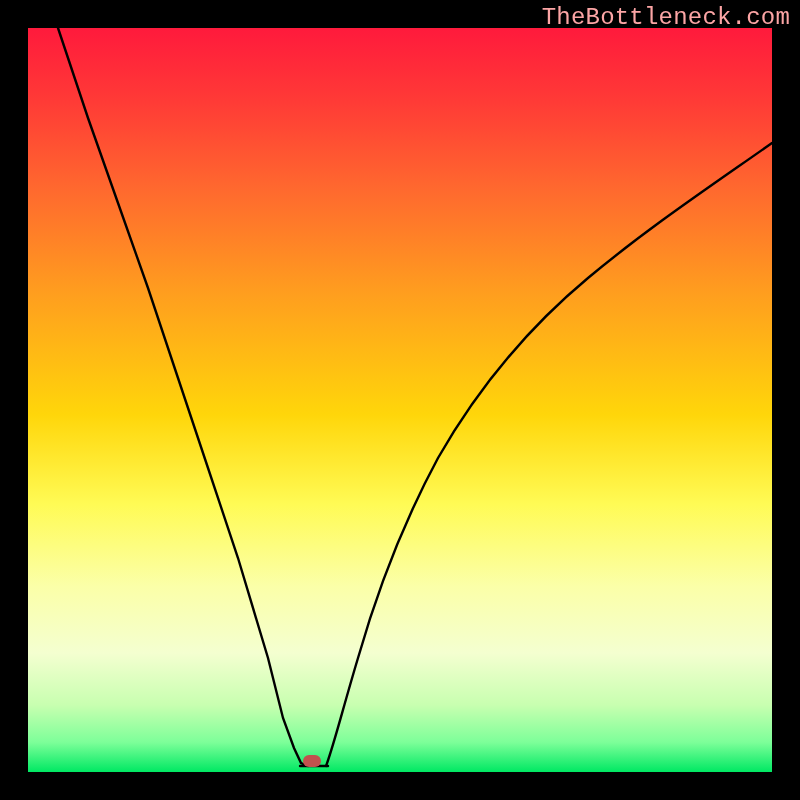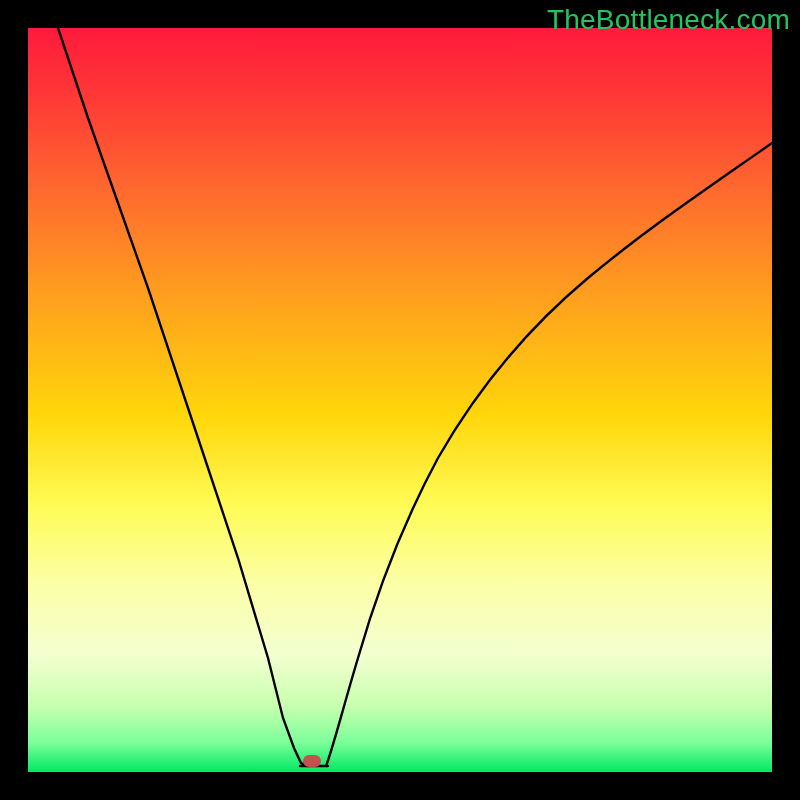--- a/index.html
+++ b/index.html
@@ -27,25 +27,26 @@
       #fbffa8 75%,
       #f4ffd0 84%,
       #c8ffb0 91%,
       #7dff99 96%,
       #00e863 100%);
   }
   .watermark {
     position: absolute;
     top: 4px;
     right: 10px;
-    color: #22c55e;
-    font-size: 28px;
+    color: #fca5a5;
+    font-size: 24px;
     font-weight: 400;
     letter-spacing: 0.2px;
     z-index: 5;
+    font-family: Liberation Mono, monospace;
   }
   svg.curve {
     position: absolute;
     left: 0;
     top: 0;
     width: 744px;
     height: 744px;
     overflow: visible;
   }
   .marker {

